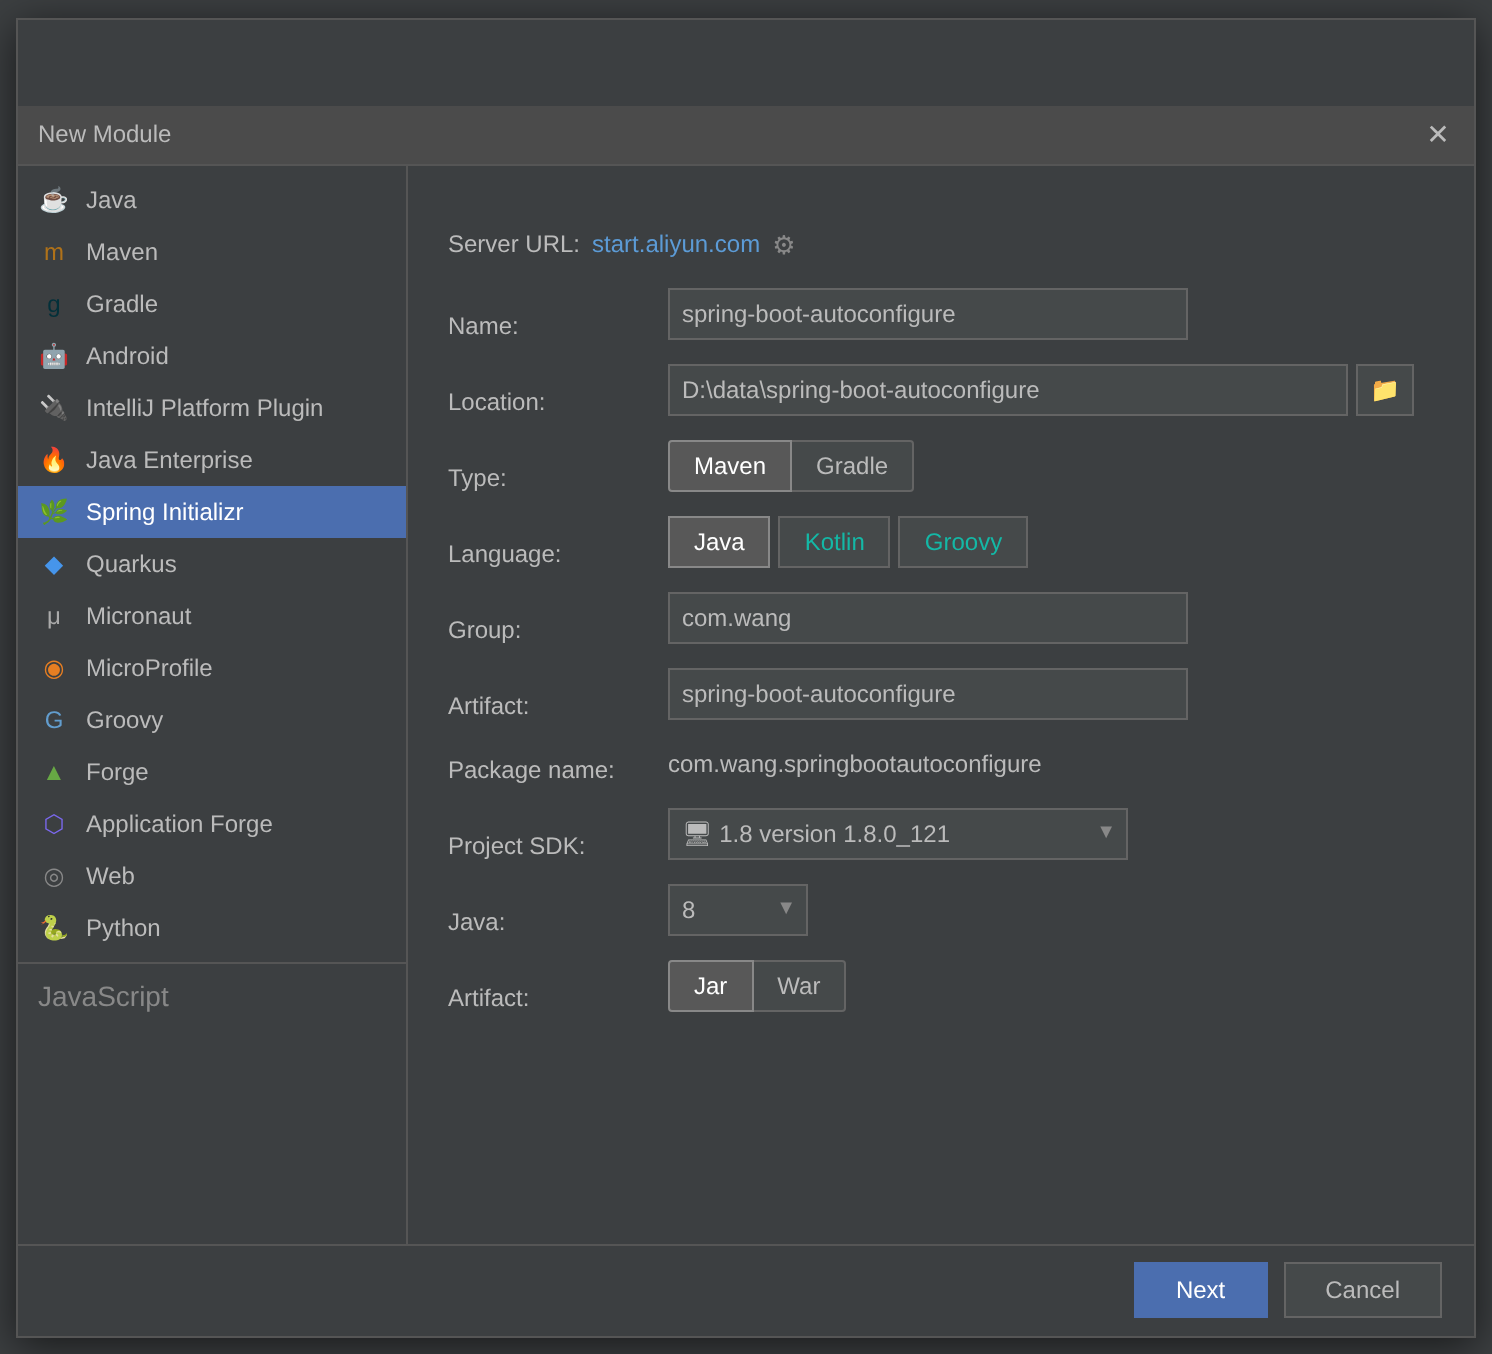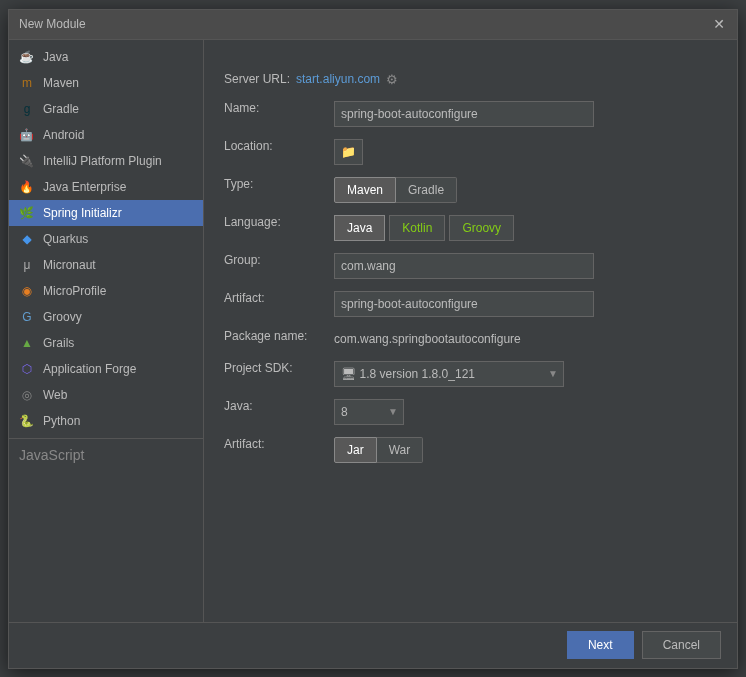--- a/index.html
+++ b/index.html
@@ -25,20 +25,21 @@
       box-shadow: 0 4px 20px rgba(0,0,0,0.6);
     }
     .title-bar {
       background: #4b4b4b;
       height: 30px;
       display: flex;
       align-items: center;
       padding: 0 10px;
       border-bottom: 1px solid #555;
       flex-shrink: 0;
+      margin-top: 43px;
     }
     .title-bar-text {
       color: #bbbbbb;
       font-size: 12px;
       font-weight: normal;
       flex: 1;
     }
     .close-btn {
       width: 16px;
       height: 16px;
@@ -112,21 +113,21 @@
       text-decoration: none;
     }
     .gear-icon {
       margin-left: 6px;
       color: #888;
       cursor: pointer;
       font-size: 13px;
     }
     .form-row {
       display: flex;
-      align-items: flex-start;
+      align-items: flex-end;
       margin-bottom: 12px;
     }
     .form-label {
       width: 110px;
       color: #bbbbbb;
       font-size: 12px;
       flex-shrink: 0;
     }
     .form-input {
       background: #45494a;
@@ -189,21 +190,21 @@
     }
     .toggle-btn:last-child {
       border-radius: 0 2px 2px 0;
     }
     .toggle-btn + .toggle-btn {
       border-left: none;
     }
     .lang-btn {
       background: #45494a;
       border: 1px solid #646464;
-      color: #84cc16;
+      color: #14b8a6;
       font-size: 12px;
       padding: 3px 12px;
       height: 26px;
       cursor: pointer;
       margin-right: 4px;
     }
     .lang-btn.active {
       background: #585858;
       border-color: #888;
       color: #ffffff;
@@ -345,21 +346,21 @@
         <div class="sidebar-item">
           <span class="sidebar-icon" style="color: rgb(230, 126, 34);">◉</span>
           <span>MicroProfile</span>
         </div>
         <div class="sidebar-item">
           <span class="sidebar-icon" style="color: rgb(98, 157, 206);">G</span>
           <span>Groovy</span>
         </div>
         <div class="sidebar-item">
           <span class="sidebar-icon" style="color: rgb(103, 168, 68);">▲</span>
-          <span>Grails</span>
+          <span>Forge</span>
         </div>
         <div class="sidebar-item">
           <span class="sidebar-icon" style="color: rgb(123, 104, 238);">⬡</span>
           <span>Application Forge</span>
         </div>
         <div class="sidebar-item">
           <span class="sidebar-icon" style="color: rgb(136, 136, 136);">◎</span>
           <span>Web</span>
         </div>
         <div class="sidebar-item">
@@ -379,20 +380,21 @@
       </div>
 
       <div class="form-row">
         <span class="form-label">Name:</span>
         <input class="form-input" type="text" value="spring-boot-autoconfigure" style="">
       </div>
 
       <div class="form-row">
         <span class="form-label">Location:</span>
         <div class="location-row" style="flex:1; display:flex; align-items:center; gap:4px;">
+          <input class="location-input" type="text" value="D:\data\spring-boot-autoconfigure" style="">
           <button class="folder-btn">📁</button>
         </div>
       </div>
 
       <div class="form-row">
         <span class="form-label">Type:</span>
         <div class="btn-group">
           <button class="toggle-btn active">Maven</button>
           <button class="toggle-btn">Gradle</button>
         </div>

